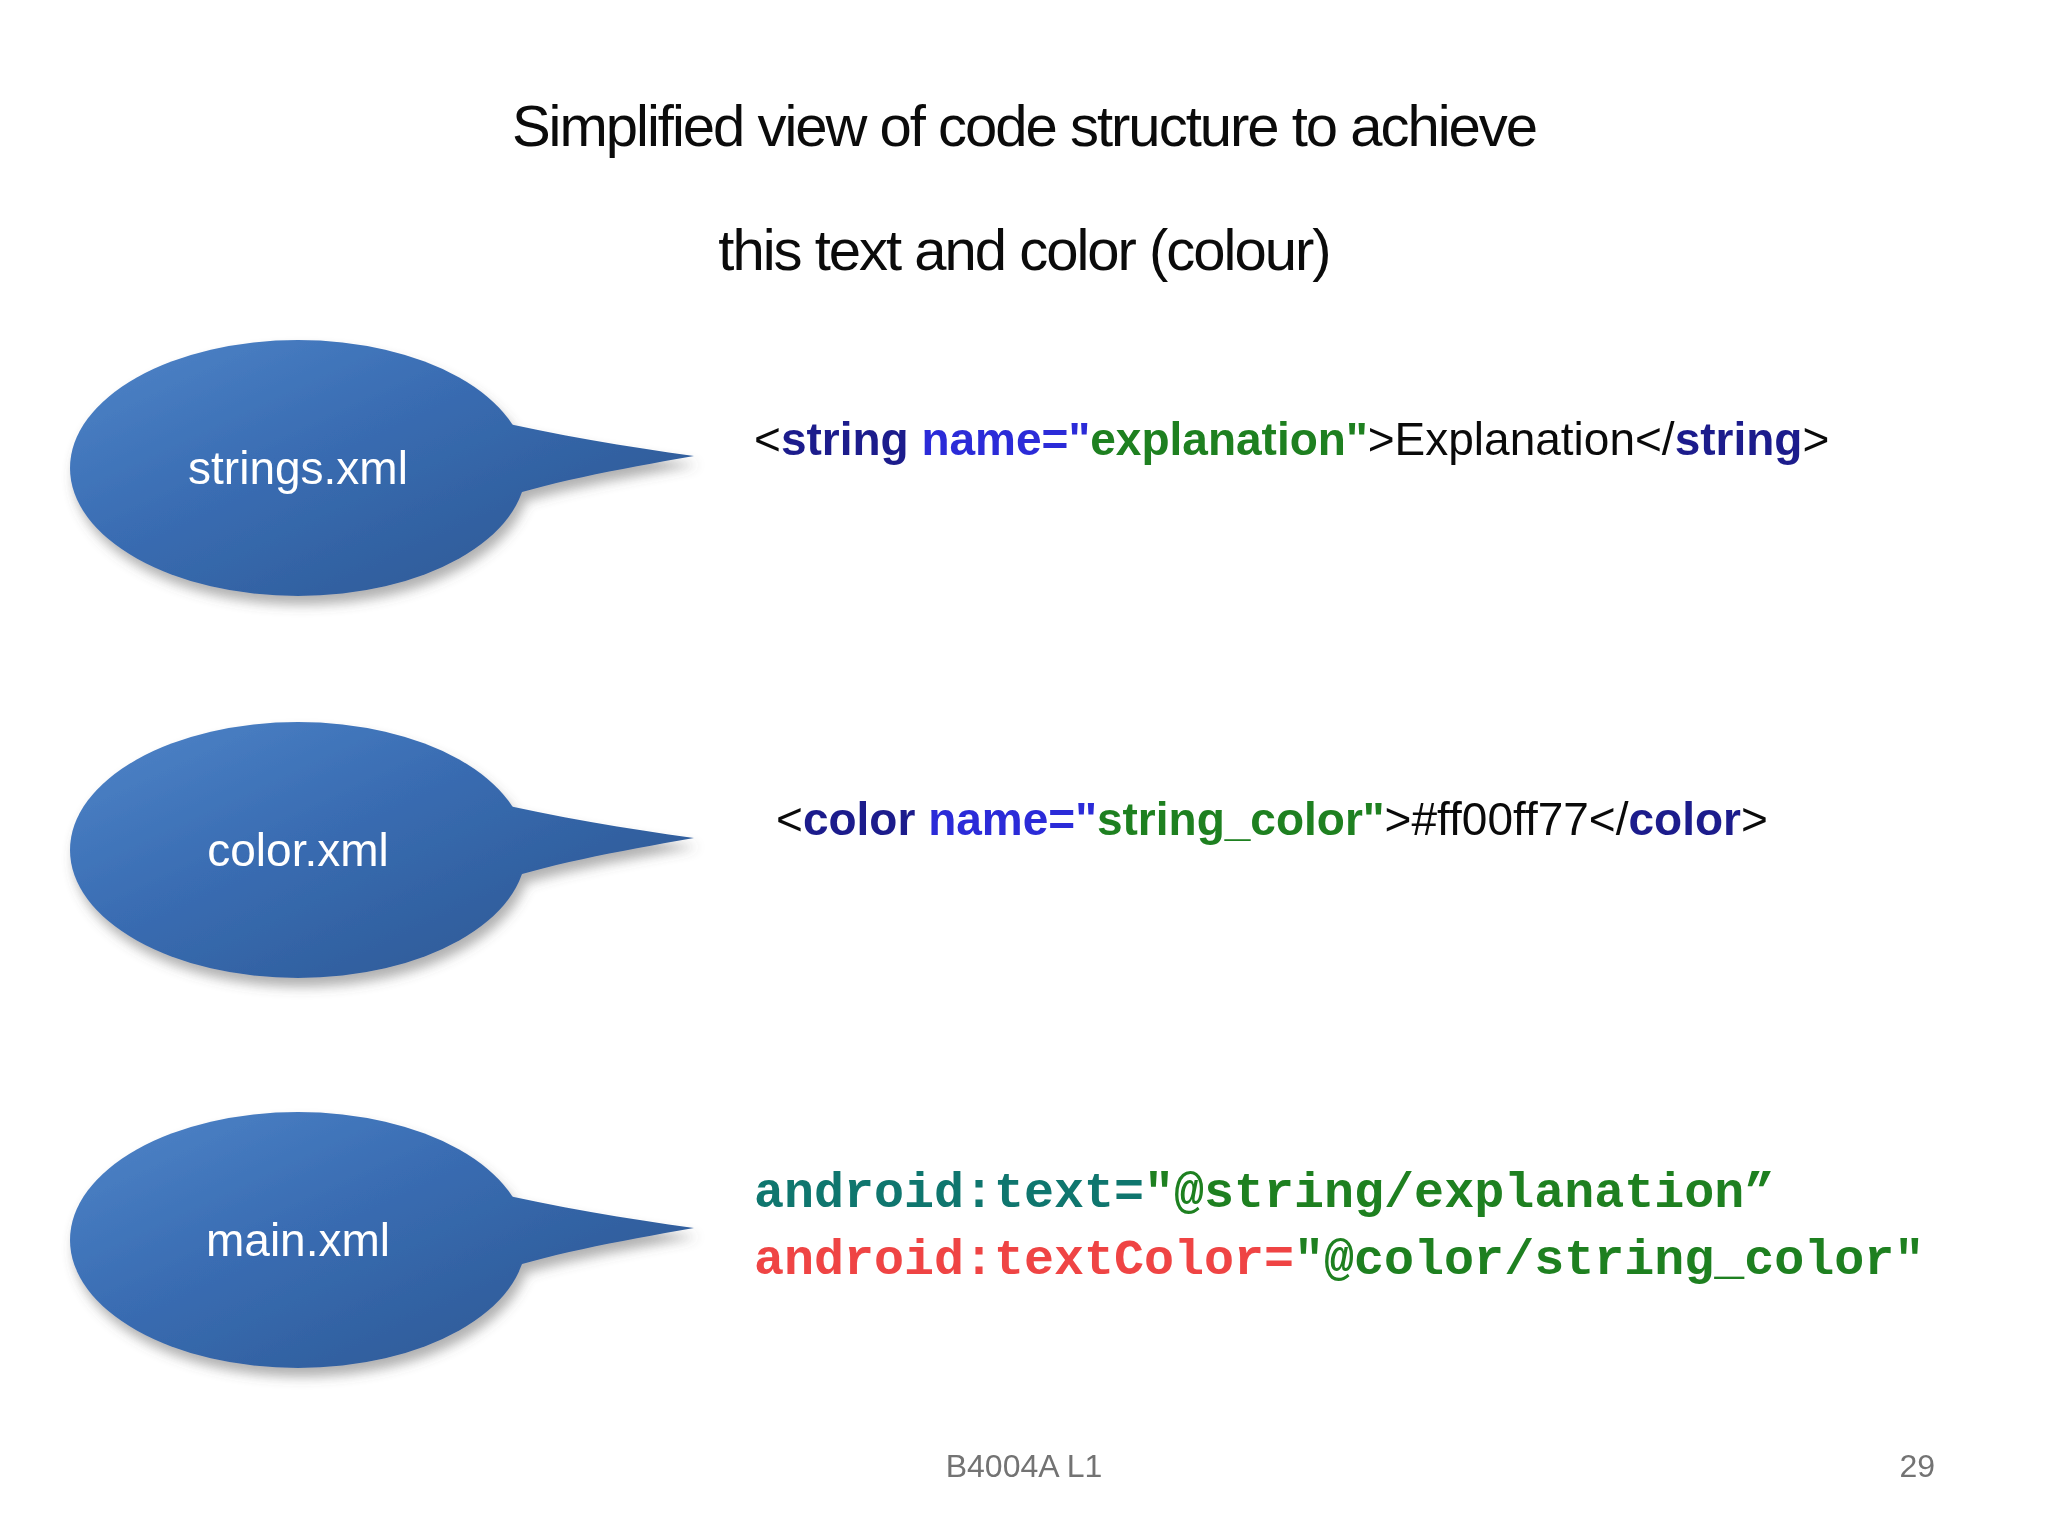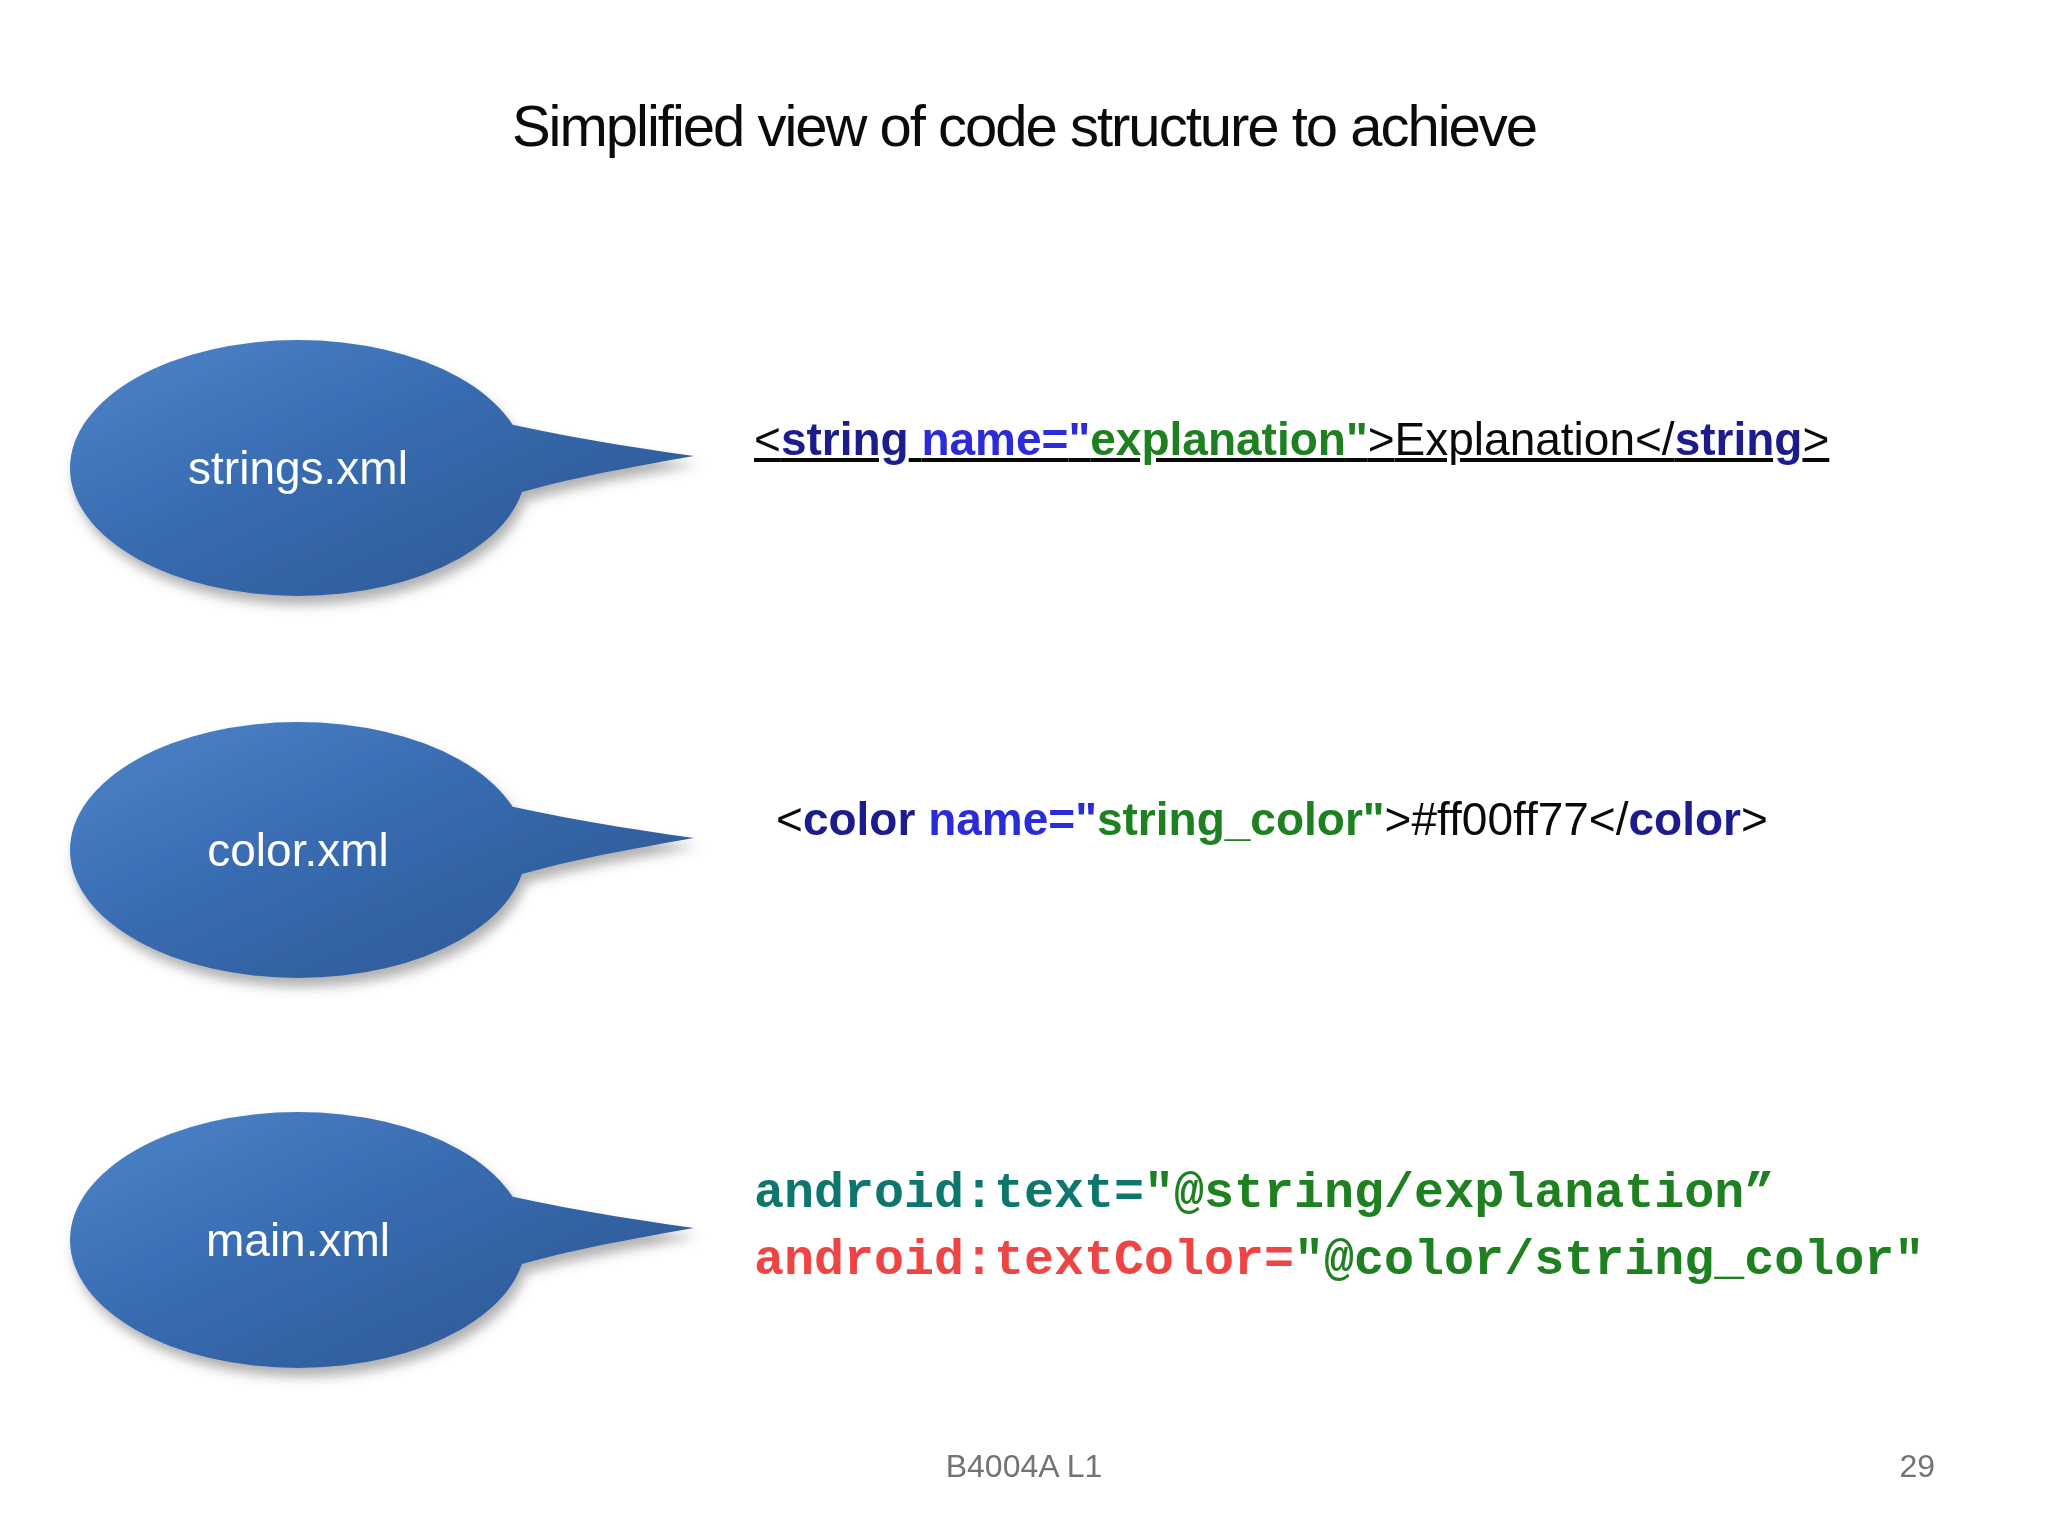--- a/index.html
+++ b/index.html
@@ -23,21 +23,21 @@
   .bubble-label{
     font-family:"Liberation Sans",sans-serif;
     font-size:46px;fill:#ffffff;
   }
 
   .code{
     position:absolute;left:754px;white-space:nowrap;
     font-family:"Liberation Sans",sans-serif;
     font-size:46px;line-height:62px;color:#0a0a0a;
   }
-  #code-strings{top:408px;text-decoration:underline;}
+  #code-strings{top:408px;}
   #code-color{top:788px;margin-left:22px;}
   .code-mono{
     position:absolute;left:754px;top:1160px;white-space:nowrap;
     font-family:"Liberation Mono",monospace;
     font-size:50px;line-height:67px;font-weight:700;
   }
   .seg{display:inline;}
 
   .footer{
     position:absolute;left:0;right:0;top:1448px;height:40px;
@@ -46,20 +46,21 @@
   .footer-course{position:absolute;left:0;right:0;text-align:center;}
   .footer-page{position:absolute;right:113px;top:0;text-align:right;}
 </style>
 </head>
 <body>
 
 <div class="slide">
 
   <h1 class="title" style="margin:0;font-weight:400;">
     <span>Simplified view of code structure to achieve</span><br>
+    <span>this text and color (colour)</span>
   </h1>
 
   <svg id="bubble-strings" class="bubble-svg" viewBox="0 0 648 300">
     <defs>
       <linearGradient id="grad1" gradientUnits="userSpaceOnUse" x1="120" y1="0" x2="260" y2="300">
         <stop offset="0" stop-color="#4c82c6"></stop>
         <stop offset="0.5" stop-color="#3a6db3"></stop>
         <stop offset="1" stop-color="#305f9e"></stop>
       </linearGradient>
       <filter id="shadow1" x="-20%" y="-20%" width="150%" height="150%">

